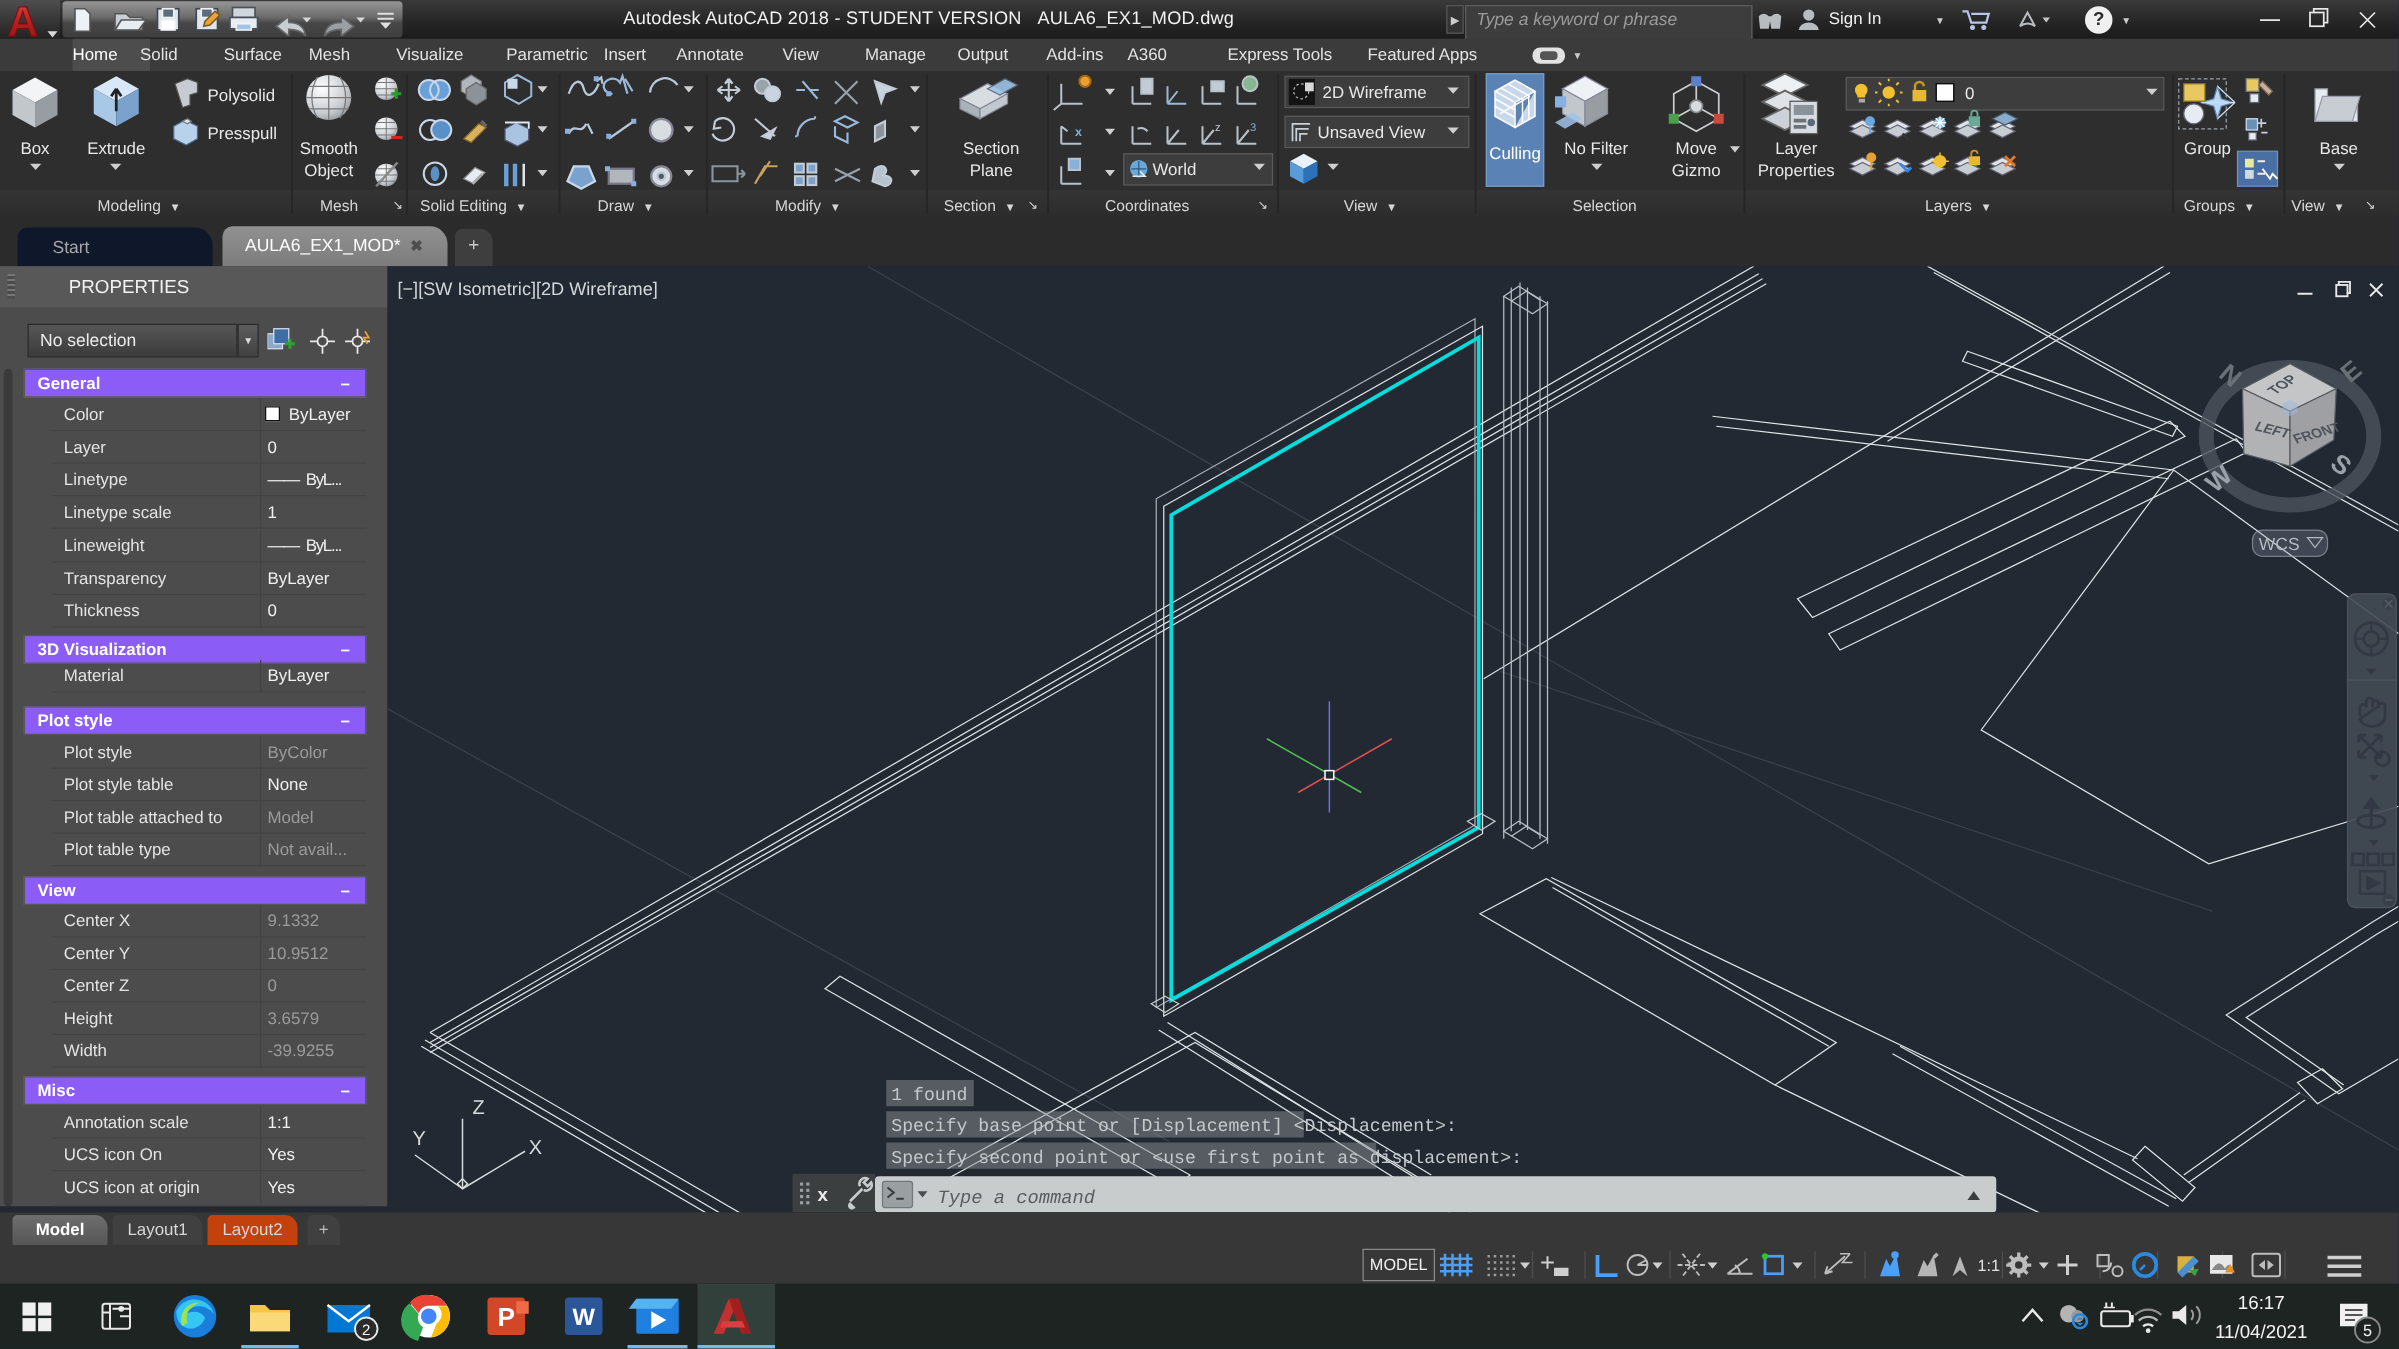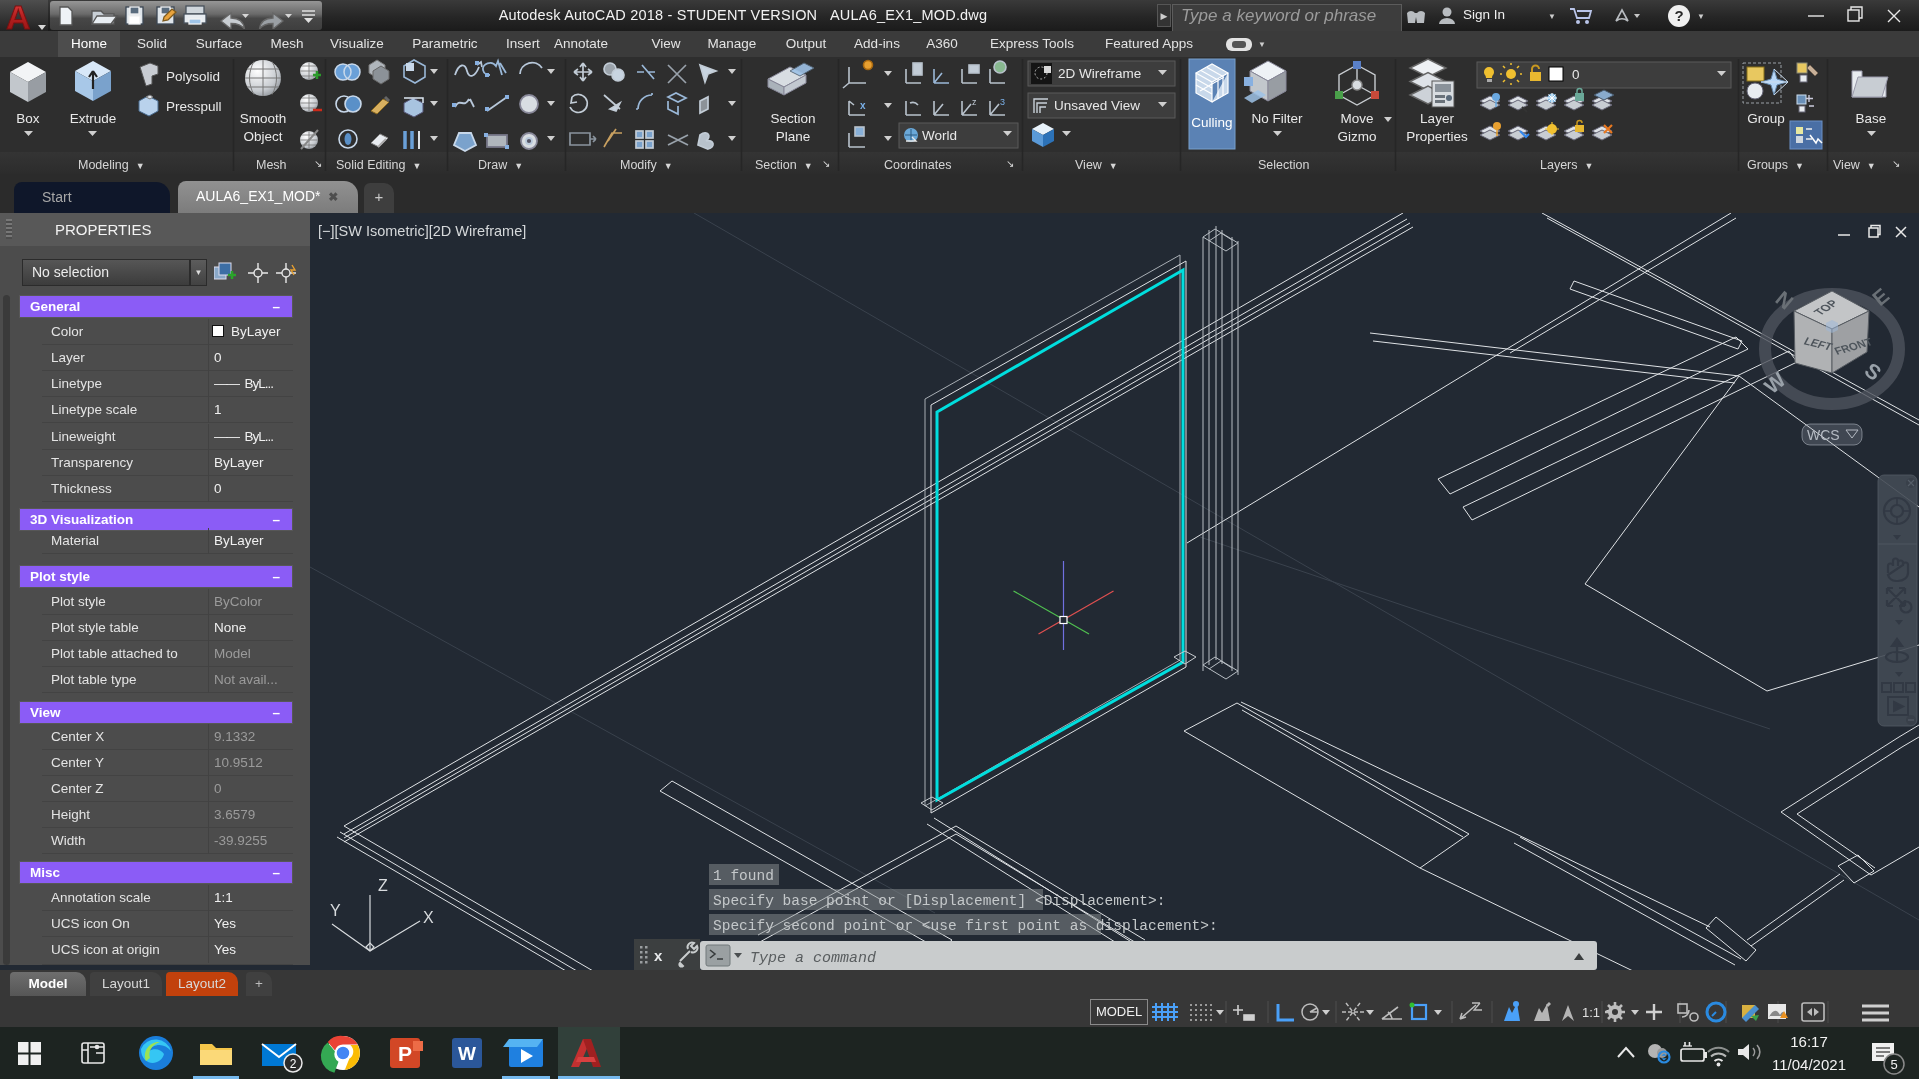--- a/index.html
+++ b/index.html
@@ -4,24 +4,24 @@
 <style>
 *{margin:0;padding:0;box-sizing:border-box}
 html,body{width:1919px;height:1079px;overflow:hidden;background:#222933;font-family:"Liberation Sans",sans-serif;}
 .ab{position:absolute}
 #stage{position:relative;width:1919px;height:1079px}
 
 #titlebar{left:0;top:0;width:1919px;height:31px;background:linear-gradient(180deg,#3a3a3a 0%,#262626 55%,#1b1b1b 100%)}
 #applogo{left:0;top:0;width:48px;height:31px;background:linear-gradient(180deg,#4e4e4e,#222);}
 #qat{left:50px;top:1px;width:272px;height:29px;background:linear-gradient(180deg,#969696 0%,#6a6a6a 45%,#474747 60%,#3e3e3e 100%);border-radius:3px;}
 #wtitle{left:343px;top:7px;width:800px;text-align:center;color:#f2f2f2;font-size:14.5px;letter-spacing:.2px}
-#searchbox{left:1172px;top:4px;width:230px;height:32px;background:#3d3d3d;border:1px solid #5c5c5c;color:#9b9b9b;font-style:italic;font-size:17px;line-height:21px;padding-left:8px}
+#searchbox{left:1172px;top:4px;width:230px;height:32px;background:#3d3d3d;border:1px solid #5c5c5c;color:#9b9b9b;font-style:italic;font-size:14px;line-height:21px;padding-left:8px}
 
 #menubar{left:0;top:31px;width:1919px;height:26px;background:#3b3b3b}
-.mtab{position:absolute;top:0;height:26px;line-height:26px;color:#e3e3e3;font-size:13.5px;text-align:center}
+.mtab{position:absolute;top:0;height:26px;line-height:26px;color:#e3e3e3;font-size:13.5px;}
 
 #ribbon{left:0;top:57px;width:1919px;height:117px;background:#2e2e2e}
 #rlabels{left:0;top:95px;width:1919px;height:22px;background:linear-gradient(180deg,#343434,#2c2c2c)}
 .rlab{position:absolute;top:101px;color:#d6d6d6;font-size:12.5px;white-space:nowrap}
 
 #ftabs{left:0;top:174px;width:1919px;height:39px;background:#2b2b2b}
 
 #props{left:0;top:213px;width:310px;height:752px;background:#4c4c4c}
 #propshead{left:0;top:0;width:310px;height:33px;background:#585858;color:#f2f2f2;font-size:15px;line-height:33px;padding-left:55px}
 .sect{position:absolute;left:19px;width:274px;height:23px;background:#8b5cf6;border:1px solid #575757;color:#fff;font-weight:bold;font-size:13.5px;line-height:21px;padding-left:10px}

